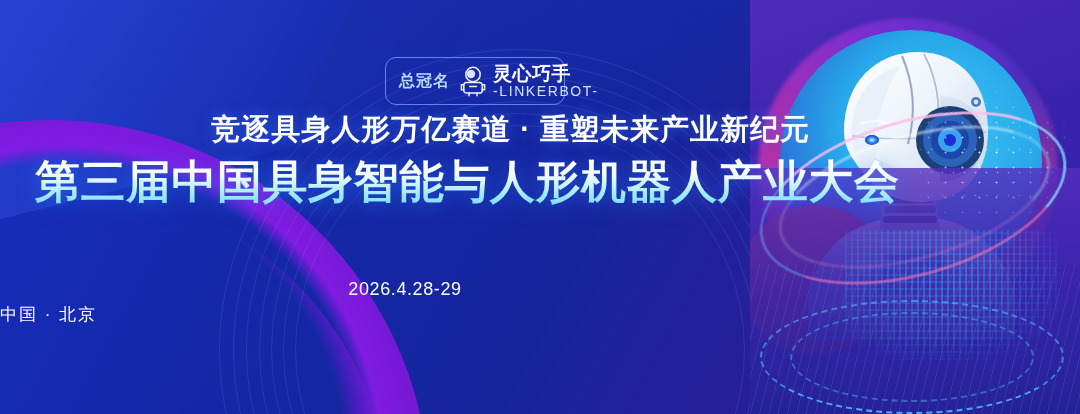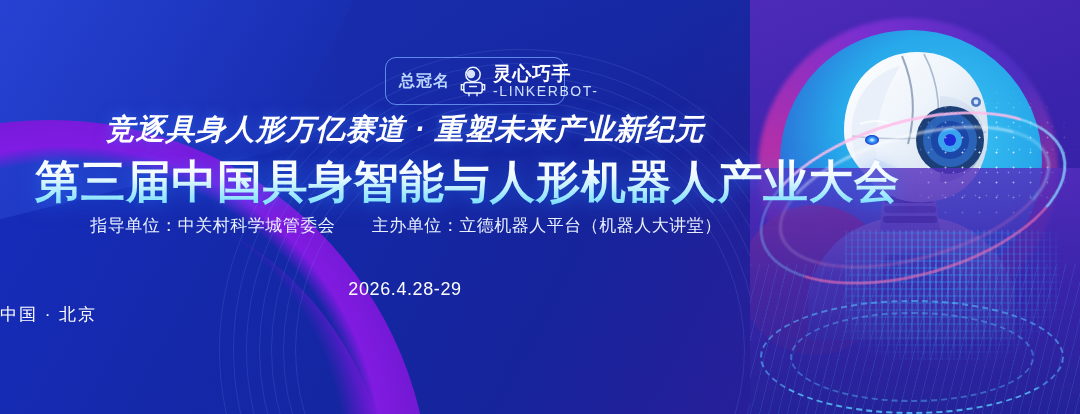--- a/index.html
+++ b/index.html
@@ -223,29 +223,28 @@
     letter-spacing: 1.6px;
     margin-top: 2px;
     white-space: nowrap;
   }
 
   
   .subtitle {
     position: absolute;
     top: 110px;
     left: 0; right: 0;
-    text-align: center;
+    text-align: right;
     padding-right: 270px;
     color: #ffffff;
     font-size: 29px;
     font-weight: 700;
     letter-spacing: 1px;
     white-space: nowrap;
     text-shadow: 0 0 14px rgba(60,130,255,0.55);
-    font-style: italic;
   }
   .main-title {
     position: absolute;
     top: 152px;
     left: 0; right: 0;
     text-align: center;
     padding-right: 245px;
     font-size: 45px;
     font-weight: 800;
     letter-spacing: 0.5px;
@@ -416,23 +415,18 @@
         <span class="logo-cn">灵心巧手</span><br>
         <span class="logo-en">-LINKERBOT-</span>
       </span>
     </span>
   </div>
 
   <div class="subtitle">竞逐具身人形万亿赛道 · 重塑未来产业新纪元</div>
 
   <div class="main-title">第三届中国具身智能与人形机器人产业大会</div>
 
-  <div class="orgline">
-    <span>指导单位：中关村科学城管委会</span>
-    <span class="gap"></span>
-    <span>主办单位：立德机器人平台（机器人大讲堂）</span>
-  </div>
 
   <div class="date">2026.4.28-29</div>
 
   <div class="place">中国 · 北京</div>
 
 </div>
 
 </body></html>

